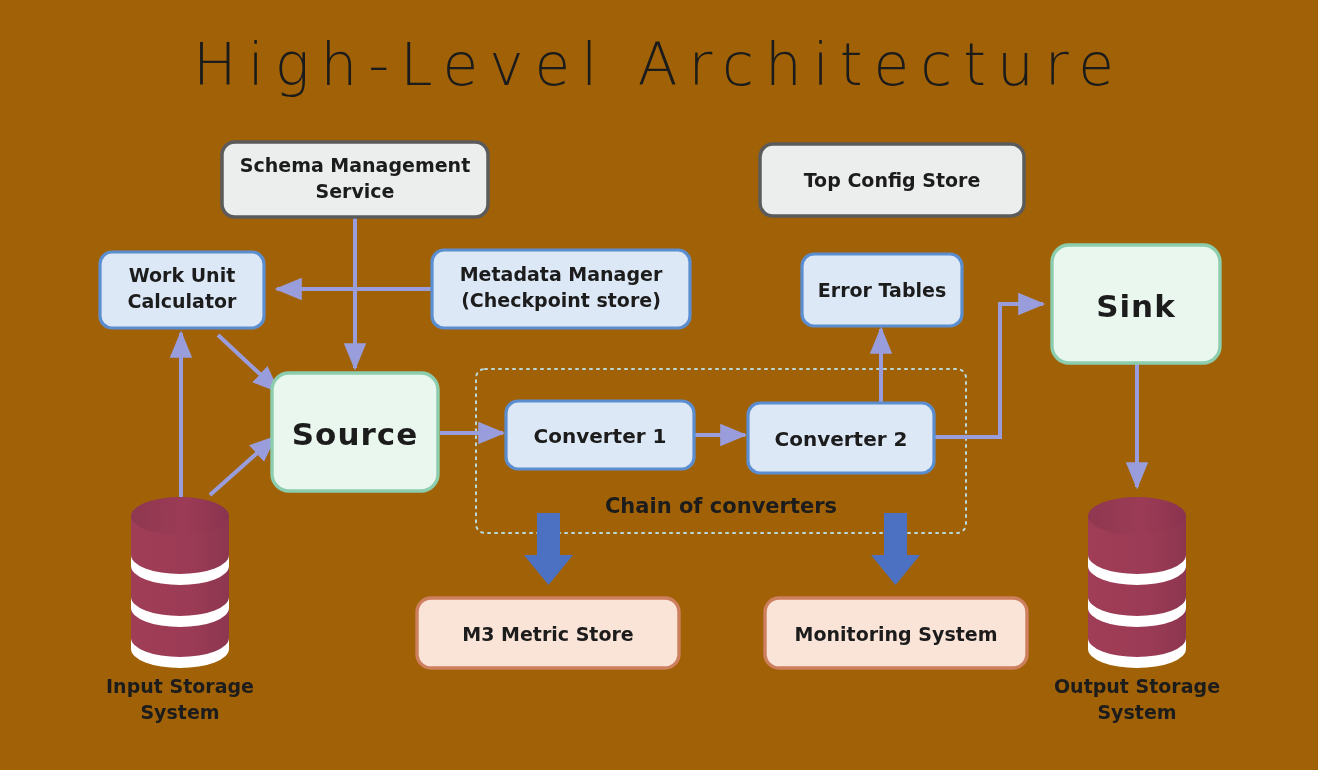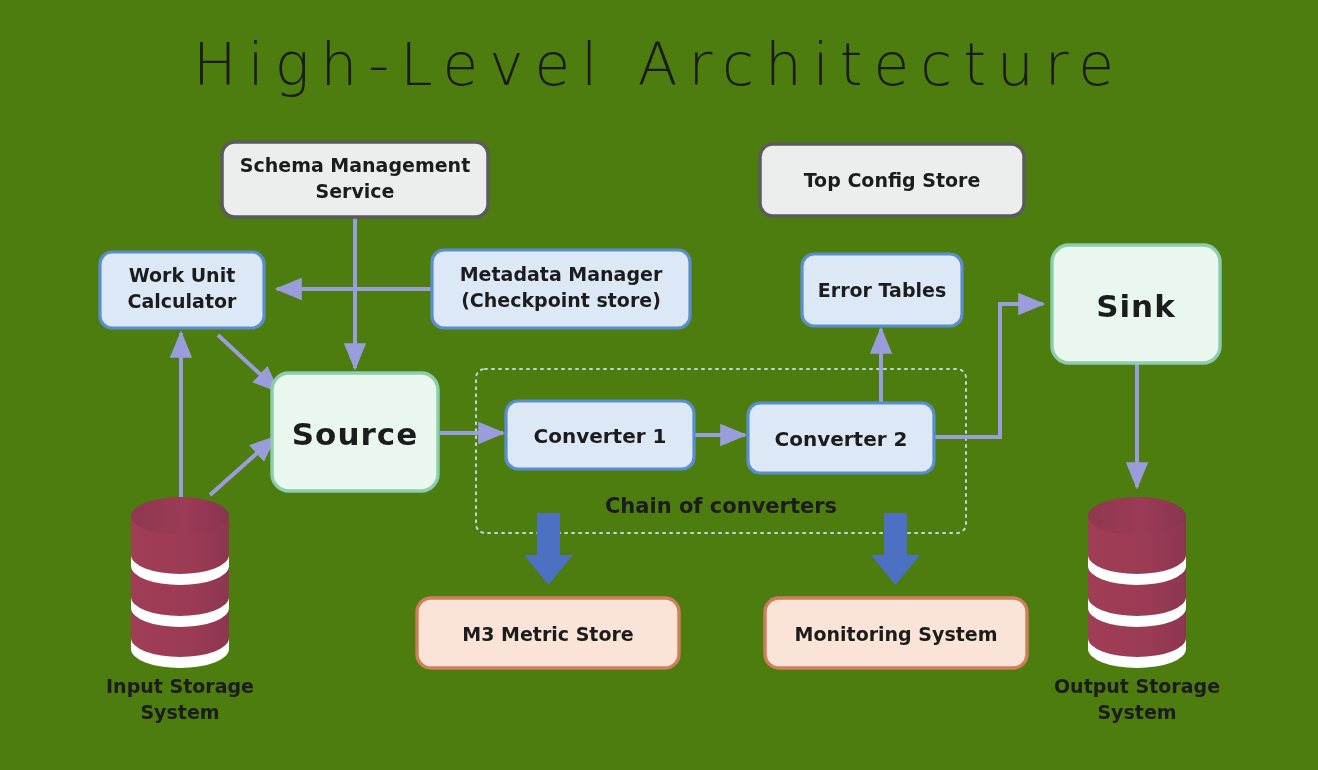--- a/index.html
+++ b/index.html
@@ -10,21 +10,21 @@
   body {
     width: 1318px;
     height: 770px;
     overflow: hidden;
     font-family: "DejaVu Sans", sans-serif;
   }
   #canvas {
     position: relative;
     width: 1318px;
     height: 770px;
-    background: #4d7c0f;
+    background: #a16207;
   }
   svg.diagram {
     position: absolute;
     left: 0;
     top: 0;
     width: 1318px;
     height: 770px;
   }
   .title-text {
     font-family: "DejaVu Sans", sans-serif;

